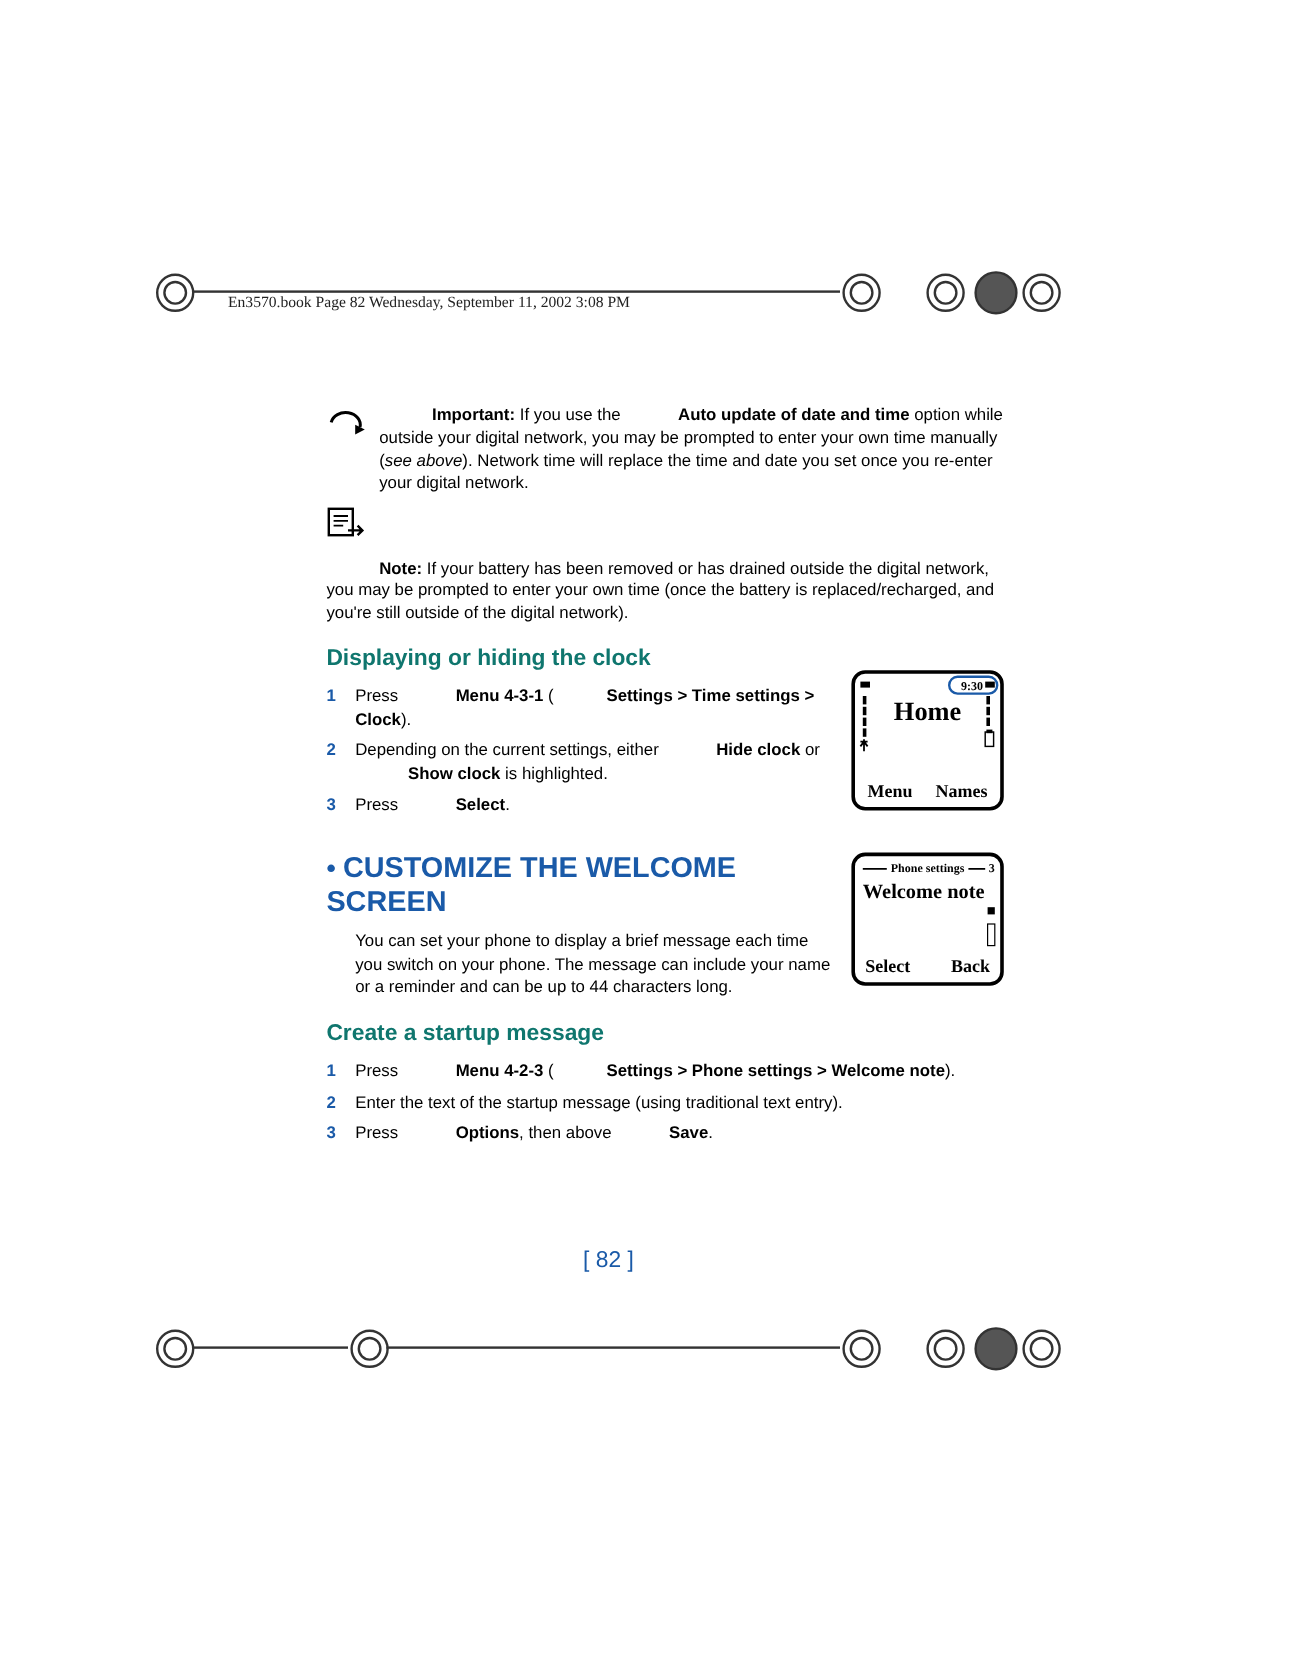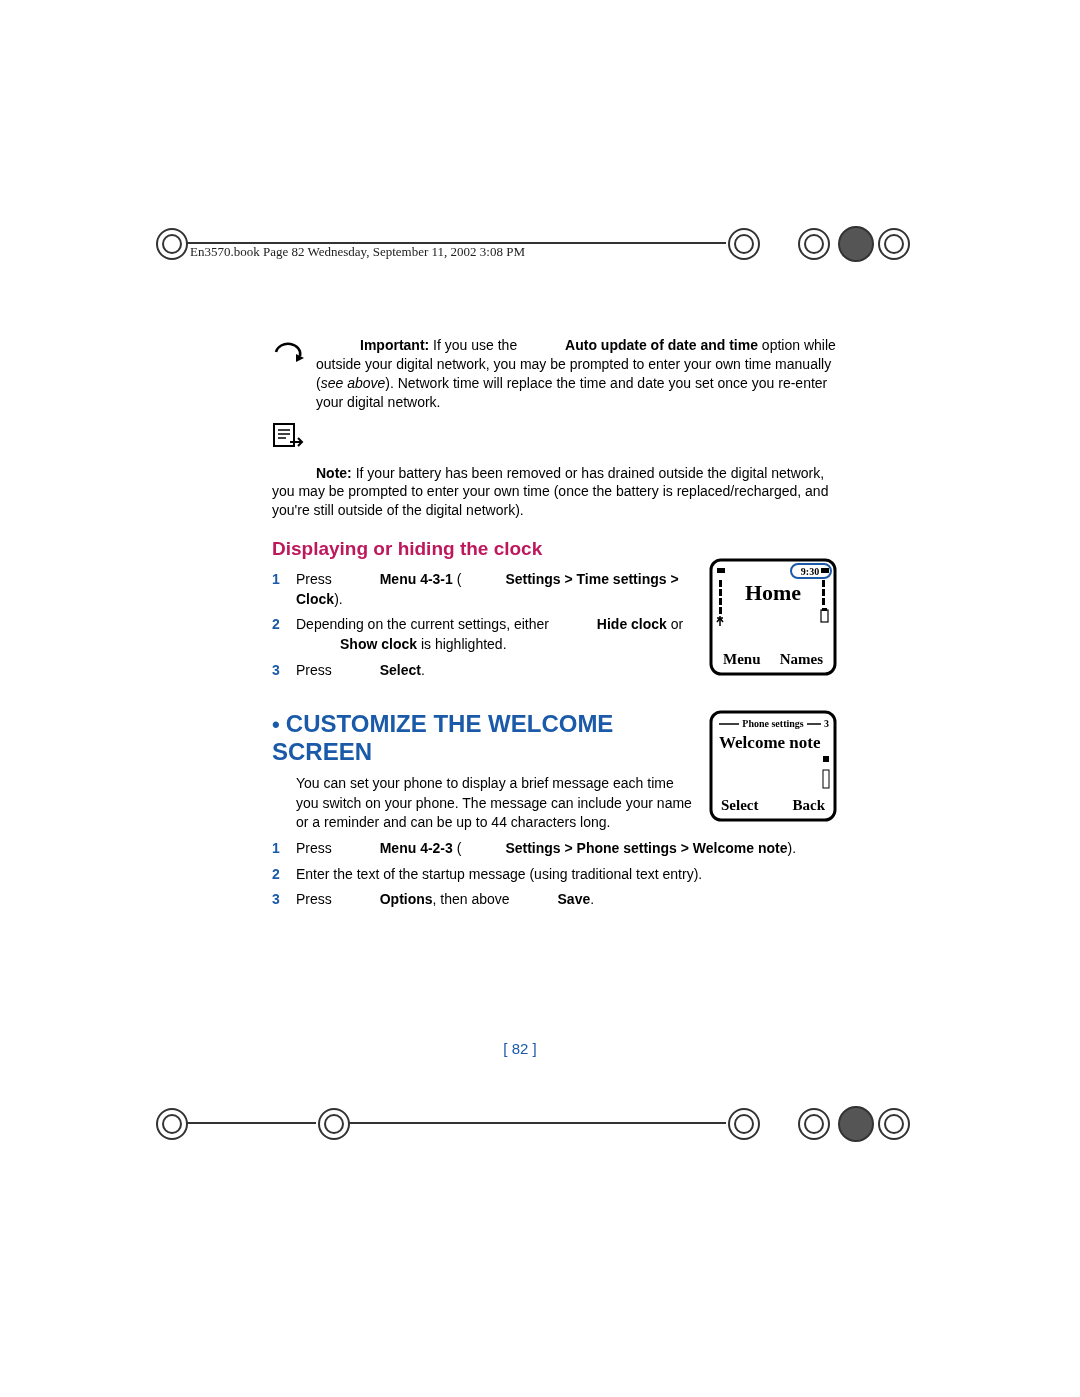--- a/index.html
+++ b/index.html
@@ -9,21 +9,20 @@
     font-family: Verdana, Geneva, sans-serif;
     font-size: 14px;
     color: #000;
     width: 1080px;
   }
   .page {
     position: relative;
     width: 1014px;
     height: 1397px;
     background: #fff;
-    padding-left: 26px;
   }
   .crop-marks {
     position: absolute;
     pointer-events: none;
   }
   .crop-row-top { top: 228px; }
   .crop-row-bottom { top: 1108px; }
   .crop-circle {
     position: absolute;
     width: 28px; height: 28px;
@@ -58,21 +57,21 @@
     top: 336px;
     width: 565px;
   }
   .block-row { display: flex; margin-bottom: 4px; }
   .icon-col { width: 44px; flex: 0 0 44px; }
   .text-col { flex: 1; line-height: 1.35; }
   .icon-svg { margin-top: 2px; }
   b { font-weight: bold; margin-left: 44px; }
   .italic { font-style: italic; }
   .h2 {
-    color: #be185d;
+    color: #0f766e;
     font-weight: bold;
     font-size: 19px;
     margin-top: 18px;
     margin-bottom: 10px;
   }
   .h1 {
     color: #1a5aa8;
     font-weight: bold;
     font-size: 24px;
     margin-top: 24px;
@@ -98,21 +97,21 @@
     margin-bottom: 6px;
     text-align: right;
   }
   .phone-svg { display: block; }
   .page-num {
     position: absolute;
     left: 0; right: 0;
     top: 1040px;
     text-align: center;
     color: #1a5aa8;
-    font-size: 15px;
+    font-size: 19px;
     font-family: Verdana, sans-serif;
   }
 </style>
 </head>
 <body>
 
 <div class="page">
 
   <div class="crop-marks crop-row-top">
     <div class="crop-circle" style="left:130px;">
@@ -218,20 +217,21 @@
           <rect x="114" y="60" width="6" height="18" fill="none" stroke="#000" stroke-width="1"></rect>
           <text x="12" y="100" font-family="Georgia,serif" font-size="15" font-weight="bold">Select</text>
           <text x="116" y="100" text-anchor="end" font-family="Georgia,serif" font-size="15" font-weight="bold">Back</text>
         </svg>
       </div>
 
       <div class="h1 h1-bullet">Customize the welcome screen</div>
       <div style="line-height:1.4;margin-left:24px;">You can set your phone to display a brief message each time you switch on your phone. The message can include your name or a reminder and can be up to 44 characters long.</div>
     </div>
 
+    <div class="h2">Create a startup message</div>
     <div class="step-line">
       <div class="step-num">1</div>
       <div class="step-text"><span>Press </span><b>Menu 4-2-3</b><span> (</span><b>Settings &gt; Phone settings &gt; Welcome note</b><span>).</span></div>
     </div>
     <div class="step-line">
       <div class="step-num">2</div>
       <div class="step-text"><span>Enter the text of the startup message (using traditional text entry).</span></div>
     </div>
     <div class="step-line">
       <div class="step-num">3</div>

